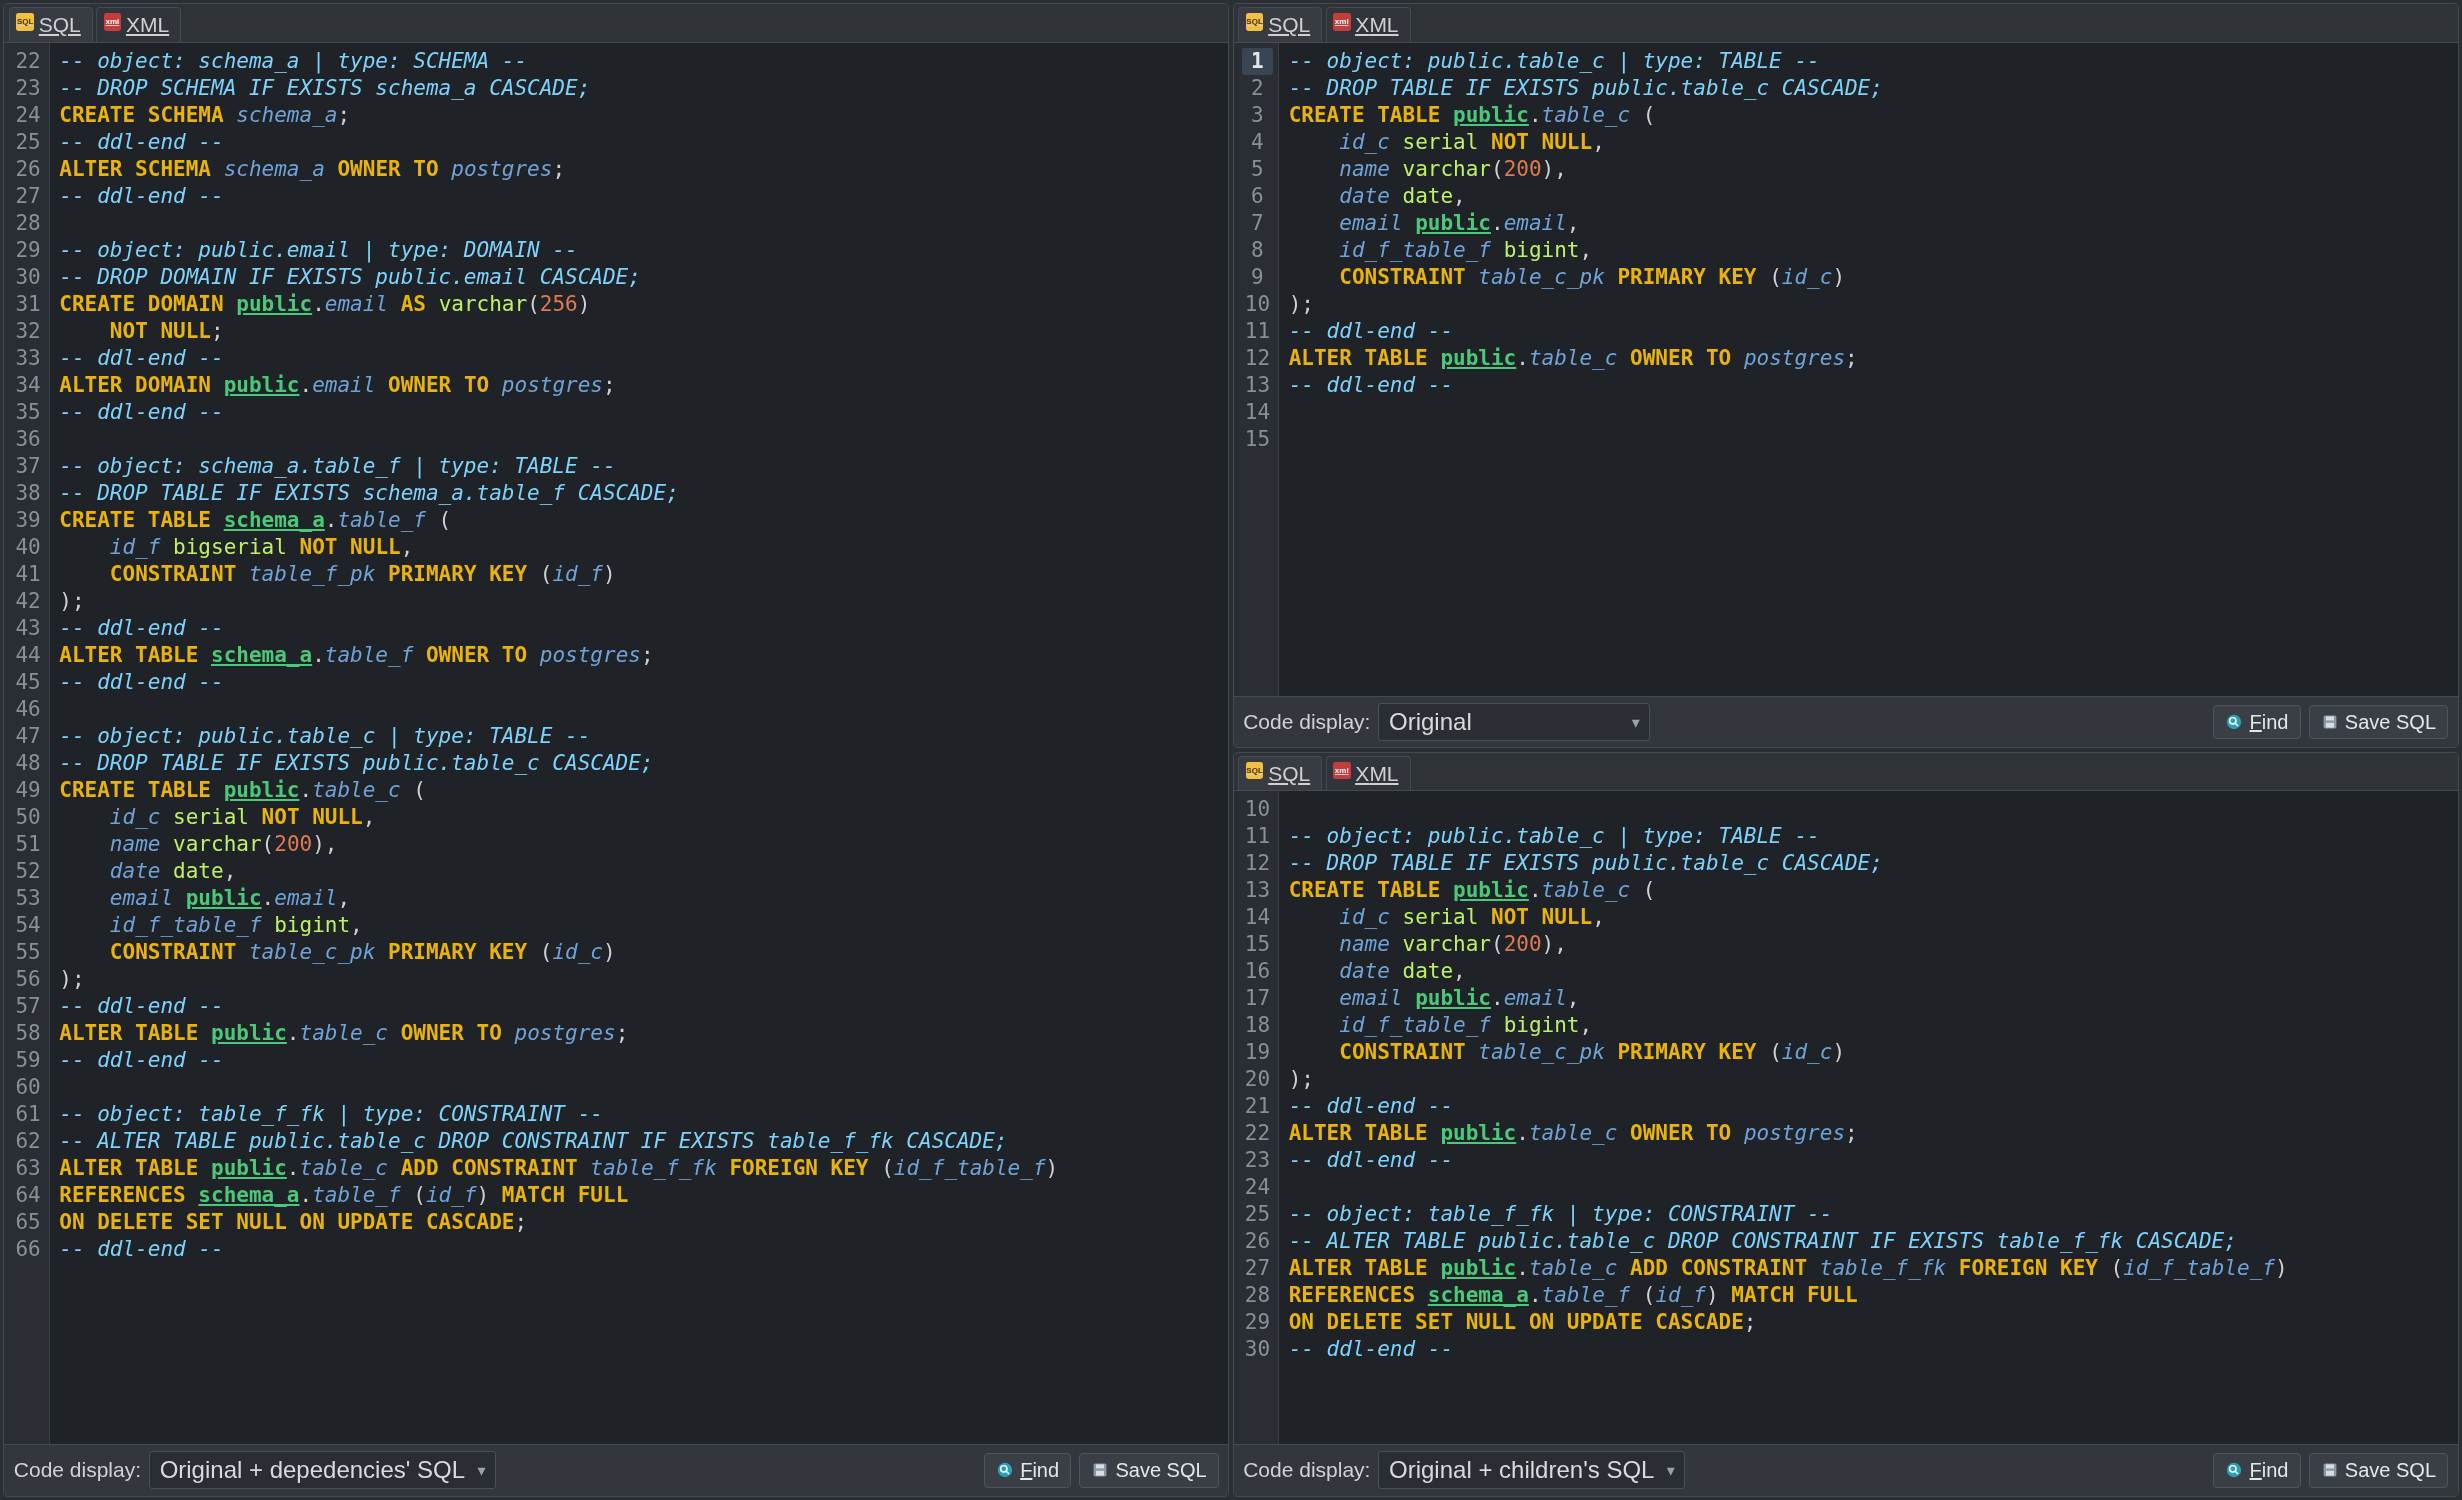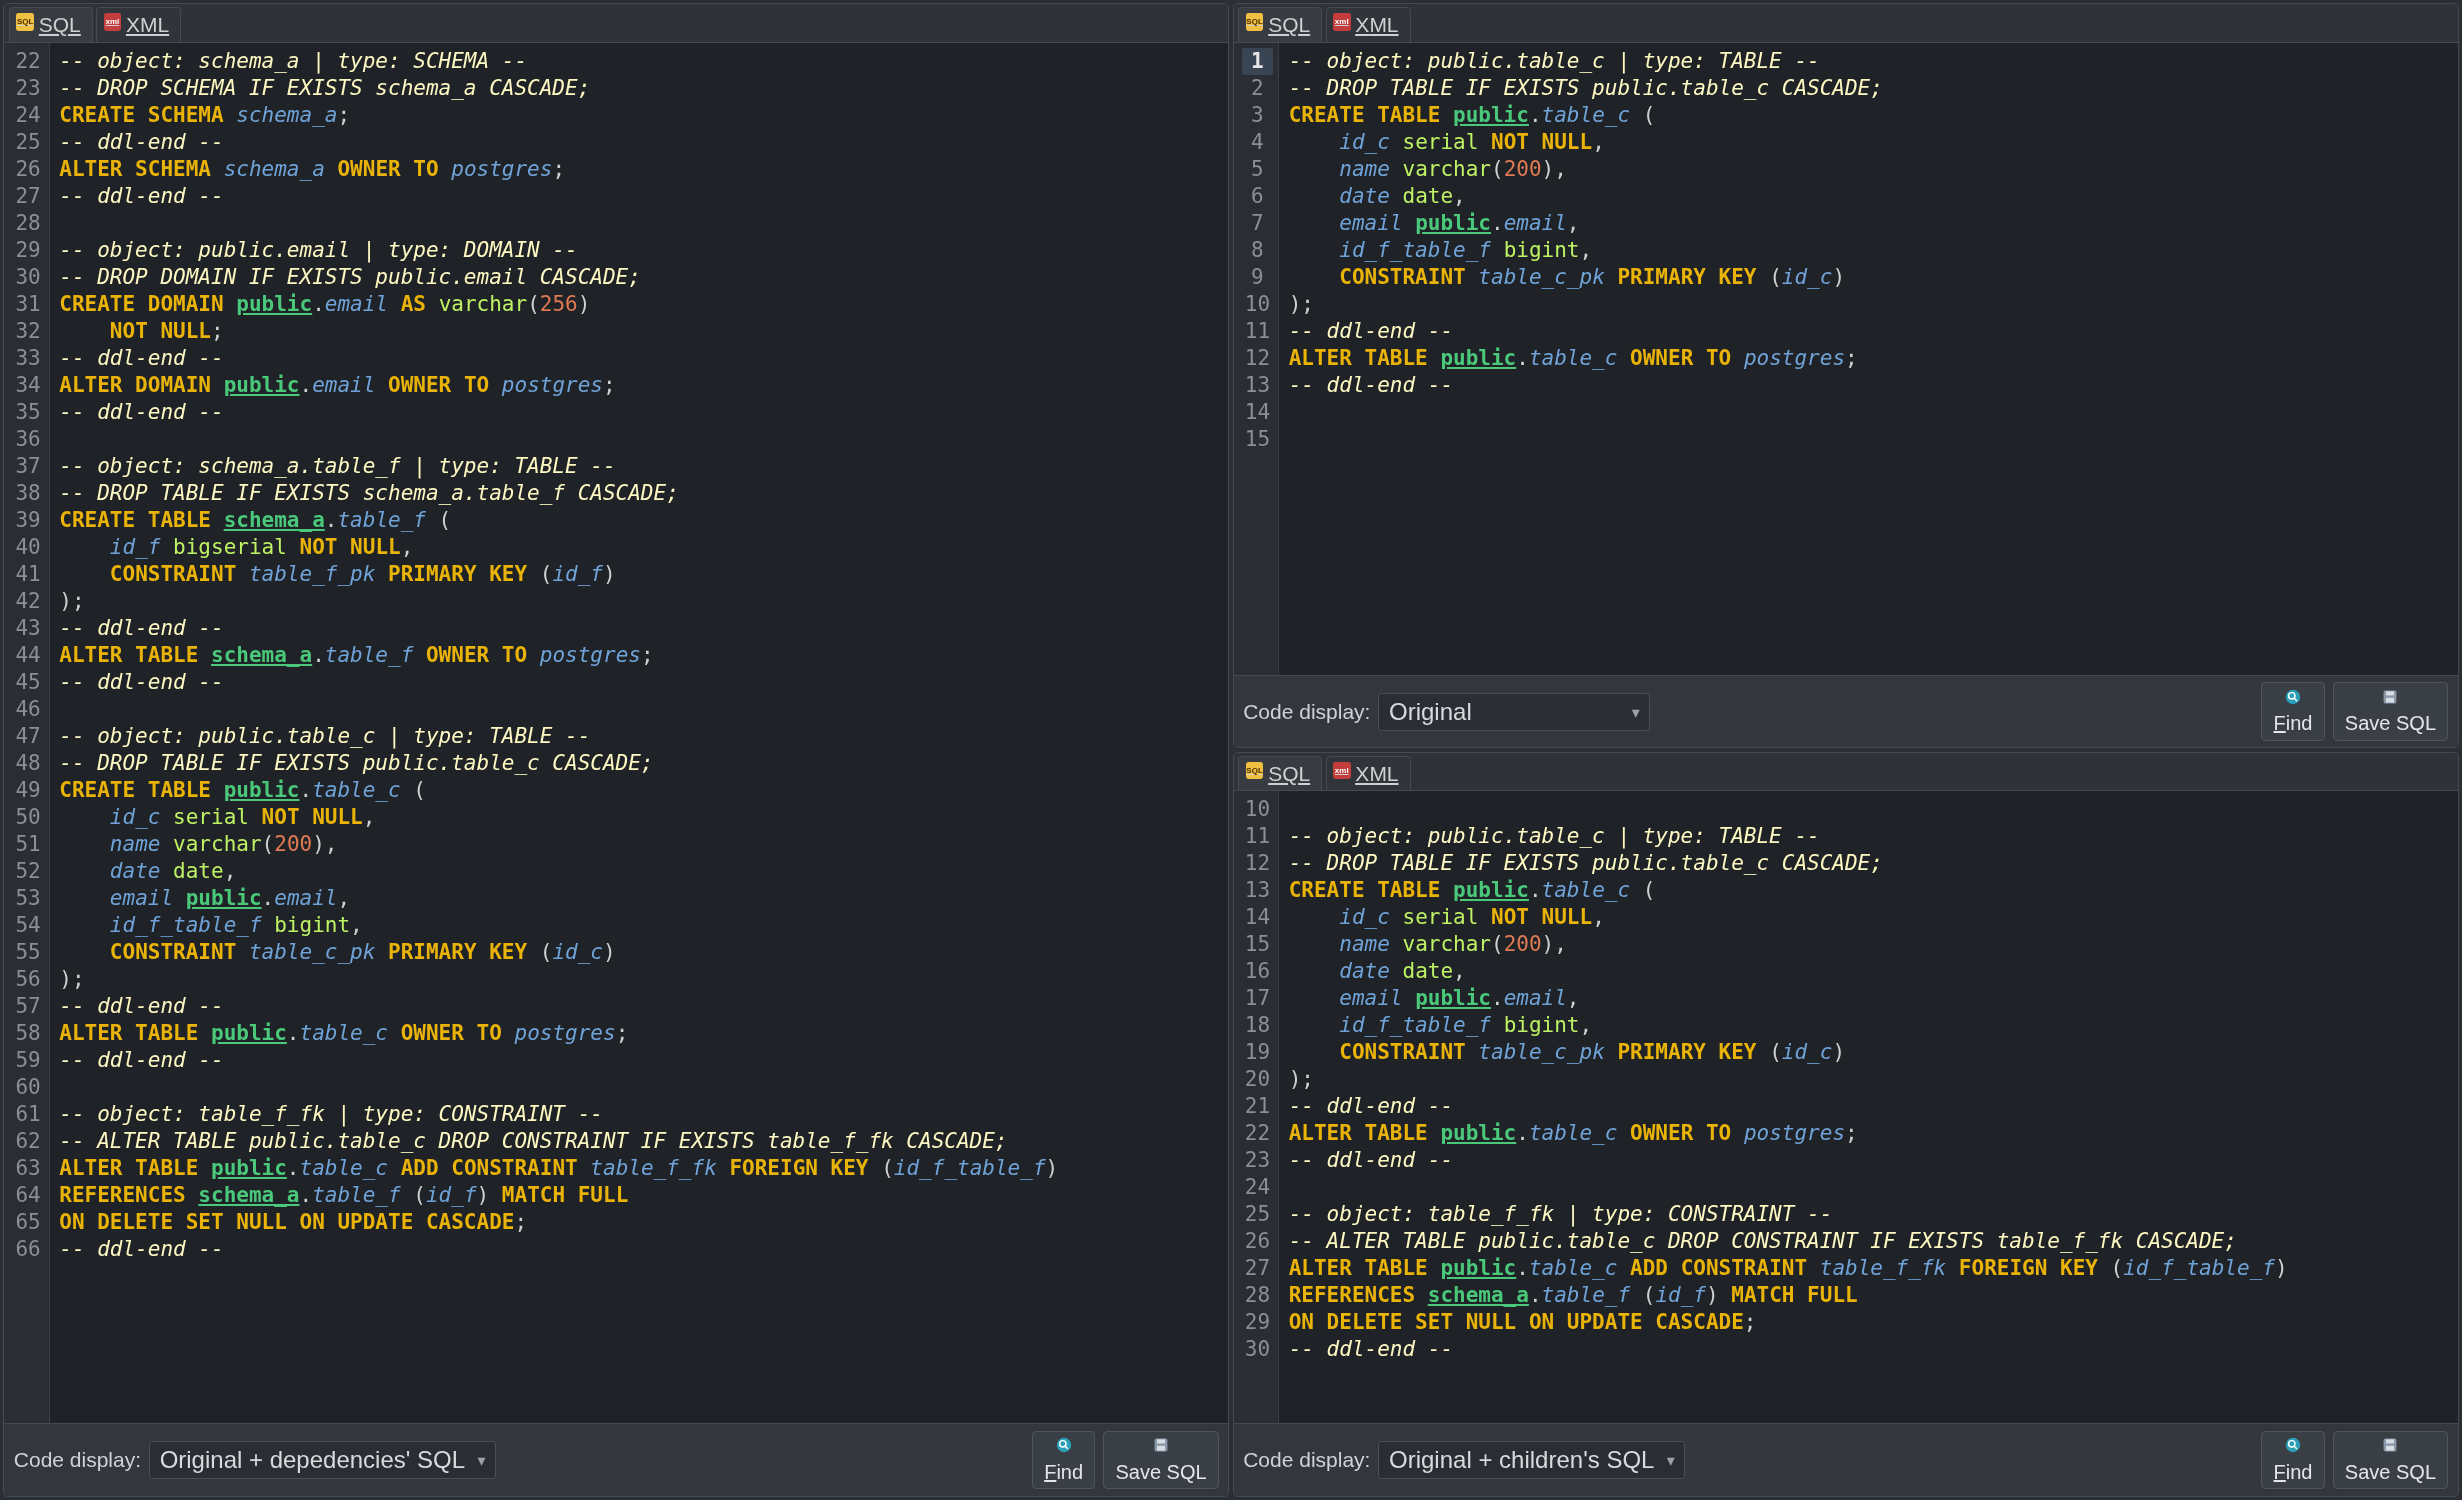--- a/index.html
+++ b/index.html
@@ -81,21 +81,21 @@
   .gutter .ln.hl { background:#3a4553; color:#e6e6e6; font-weight:bold; border-radius:2.4px; padding:0 3.2px; margin:0 -3.2px;}
   .code {
     flex:1;
     padding:4.8px 9.6px;
     white-space:pre;
     overflow:auto;
     color:#d0d0d0;
   }
   .code .row { height:27px; }
   
-  .cm  { color:#fef9c3; font-style:italic; }   
+  .cm  { color:#7dd3fc; font-style:italic; }   
   .kw  { color:#eab308; font-weight:bold;margin-top:36px; }     
   .ty  { color:#bef264; font-weight:normal; }     
   .sch { color:#4ac97a; font-weight:bold;text-decoration:underline; }     
   .id  { color:#6fa3d8; font-style:italic; }    
   .num { color:#e07a52;text-align:center; }                       
   .pun { color:#d0d0d0; }
   .footer {
     display:flex;
     align-items:center;
     gap:8px;
@@ -127,21 +127,20 @@
     display:flex;
     align-items:center;
     gap:6.4px;
     background:#3a3f46;
     border:0.8px solid #4e555f;
     border-radius:4px;
     padding:4.8px 11.2px;
     color:#e4e6e9;
     font-size:20px;
     cursor:pointer;
-    flex-direction:column;
   }
   .btn .bicon {
     width:17.6px; height:17.6px;
     display:flex; align-items:center; justify-content:center;
   }
   .btn .uline { text-decoration: underline; }
 </style>
 </head>
 <body>
 

